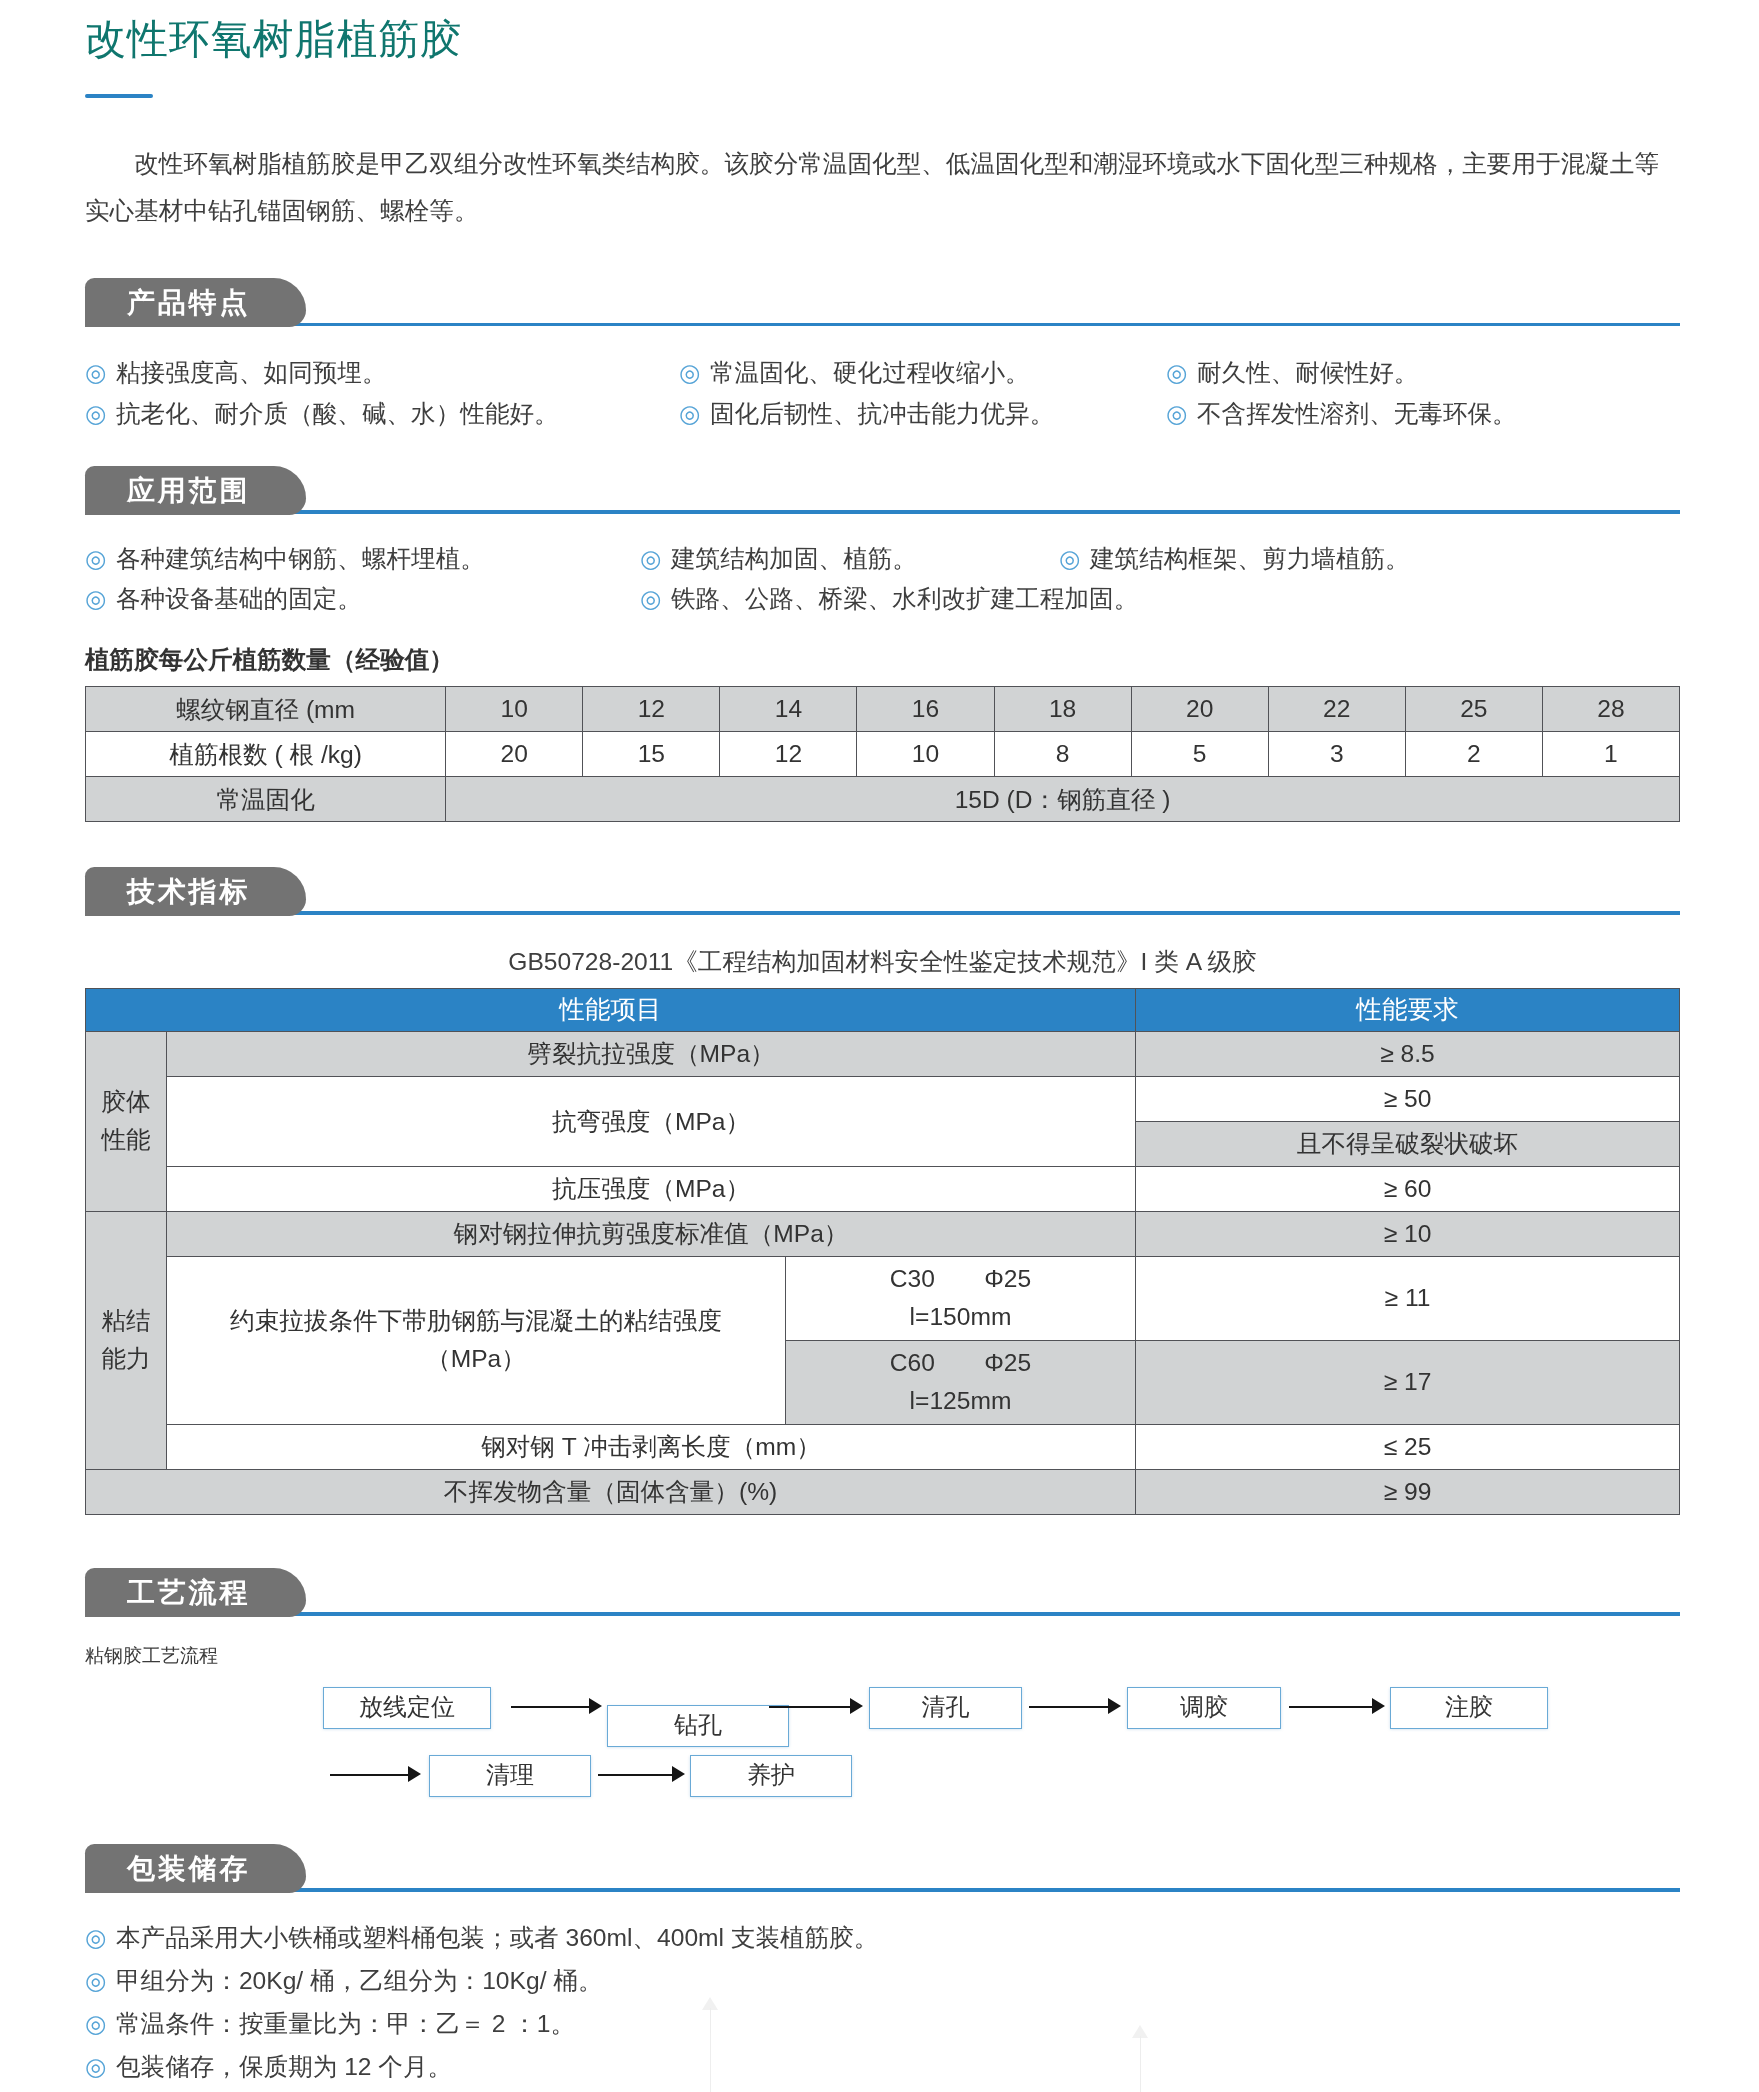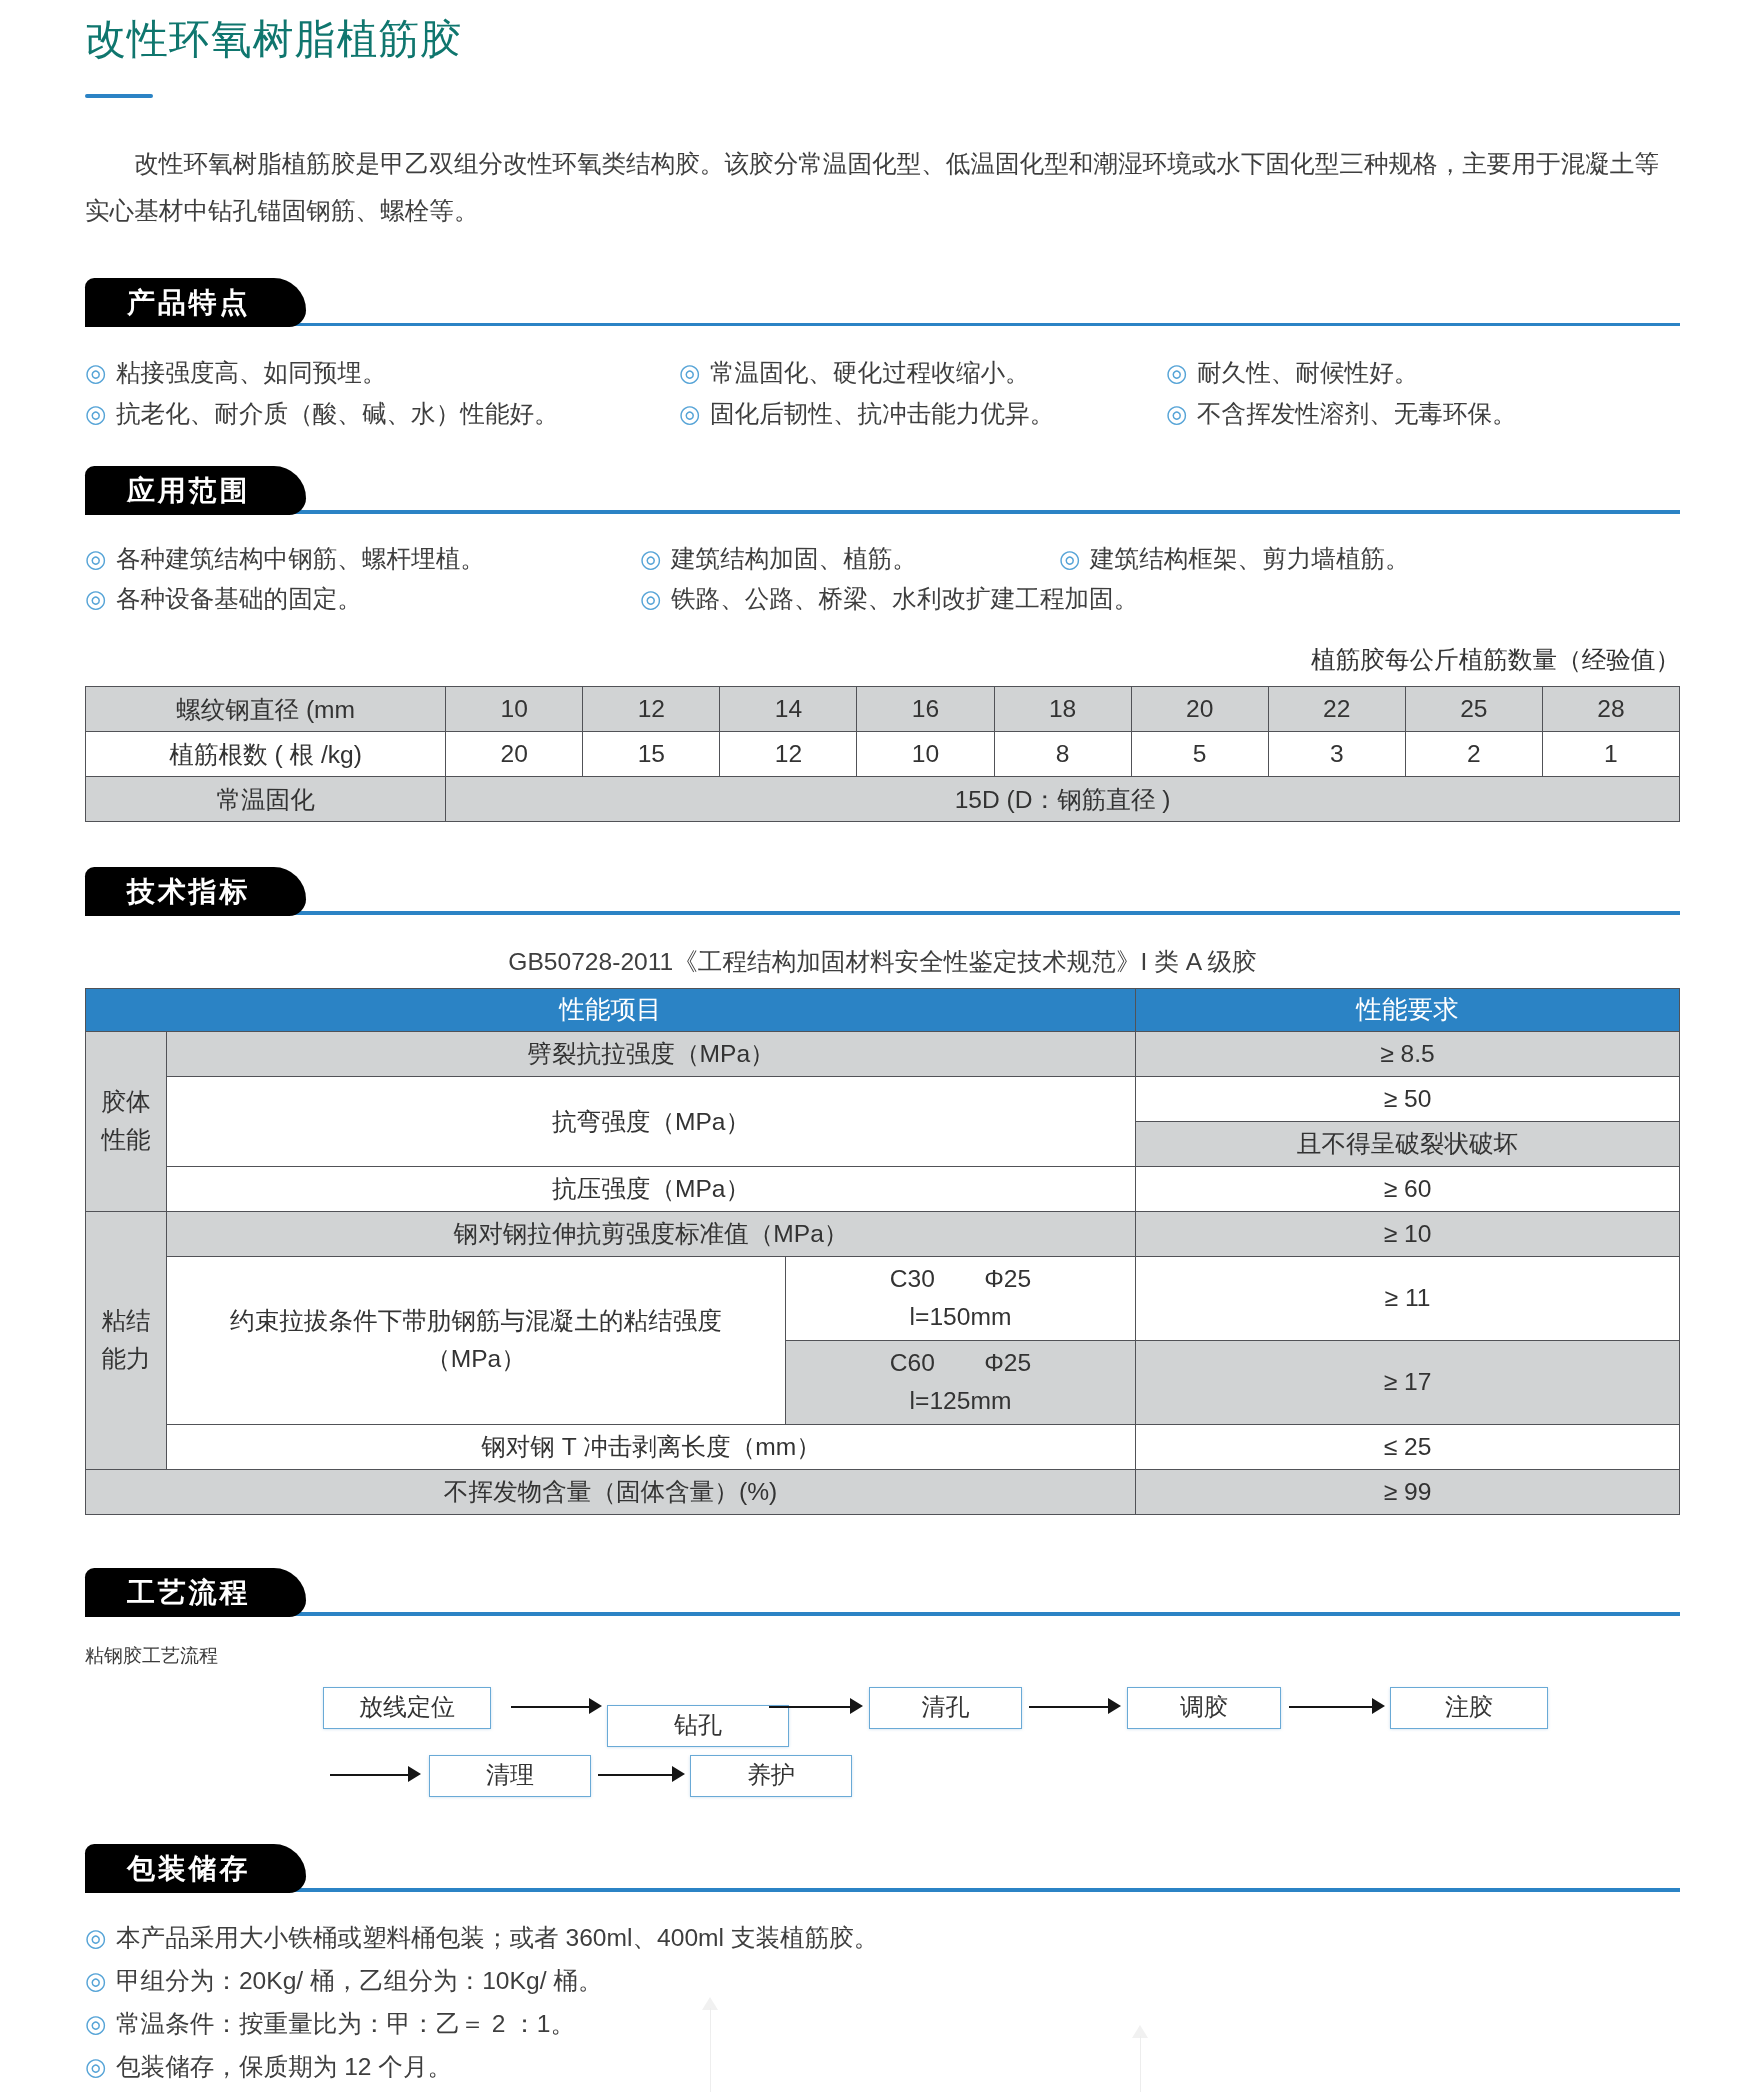--- a/index.html
+++ b/index.html
@@ -6,35 +6,35 @@
   body {font-family:"Liberation Sans", sans-serif; color:#3e3e3e;}
   .page {position:relative; width:1759px; height:2092px; background:#fff; overflow:hidden;}
   .inner {position:relative; margin:0 79px 0 85px; width:1595px;}
 
   .doc-title {margin:0; padding-top:12px; font-size:41px; font-weight:normal; color:#0f766e; letter-spacing:0.9px;}
   .title-dash {margin-top:26.5px; width:68px; height:4.7px; background:#2b83c5; border-radius:1.9px;}
   .intro {margin-top:42px; font-size:24.6px; line-height:47px; text-indent:2em; color:#3e3e3e;}
 
   .sec {position:relative; height:49px;}
   .sec-rule {position:absolute; left:0; right:0; bottom:0.9px; height:3.8px; background:#2b83c5;}
-  .sec-badge {position:absolute; left:0; bottom:0; width:221px; height:49px; background:#000000;
+  .sec-badge {position:absolute; left:0; bottom:0; width:221px; height:49px; background:#737373;
               border-radius:11.4px 40px 21px 0; color:#fff; font-size:28px; font-weight:bold;
               letter-spacing:2.8px; line-height:49px; padding-left:42px; box-sizing:border-box;}
   .m-features {margin-top:44px;}
   .m-apps {margin-top:32px;}
   .m-tech {margin-top:45px;}
   .m-proc {margin-top:53px;}
   .m-pack {margin-top:34px;}
 
   .b-rows {margin-top:24.6px;}
   .b-row {position:relative; height:41px; font-size:24.6px; line-height:41px; color:#3e3e3e;}
   .b-item {position:absolute; top:0; white-space:nowrap;}
   .b-ico {color:#56a4d7; margin-right:9.5px;}
 
-  .caption {margin-top:21px; font-size:24.6px; font-weight:normal; color:#333; height:40px; line-height:40px;text-align:right;}
+  .caption {margin-top:21px; font-size:24.6px; font-weight:bold; color:#333; height:40px; line-height:40px;}
 
   table {border-collapse:collapse; table-layout:fixed; width:1595px; font-size:24.6px; color:#333;}
   td, th {border:1.9px solid #515257; text-align:center; vertical-align:middle; padding:0; font-weight:normal;}
   .gray {background:#d1d3d4;}
   .thead-blue th {background:#2b83c5; color:#fff; font-size:25.6px; height:42px;}
   .r47 td {height:44px;}
   .r46 td {height:44px;}
   .r89 {height:84px;}
   .pre {white-space:pre-line; line-height:38px;}
 

